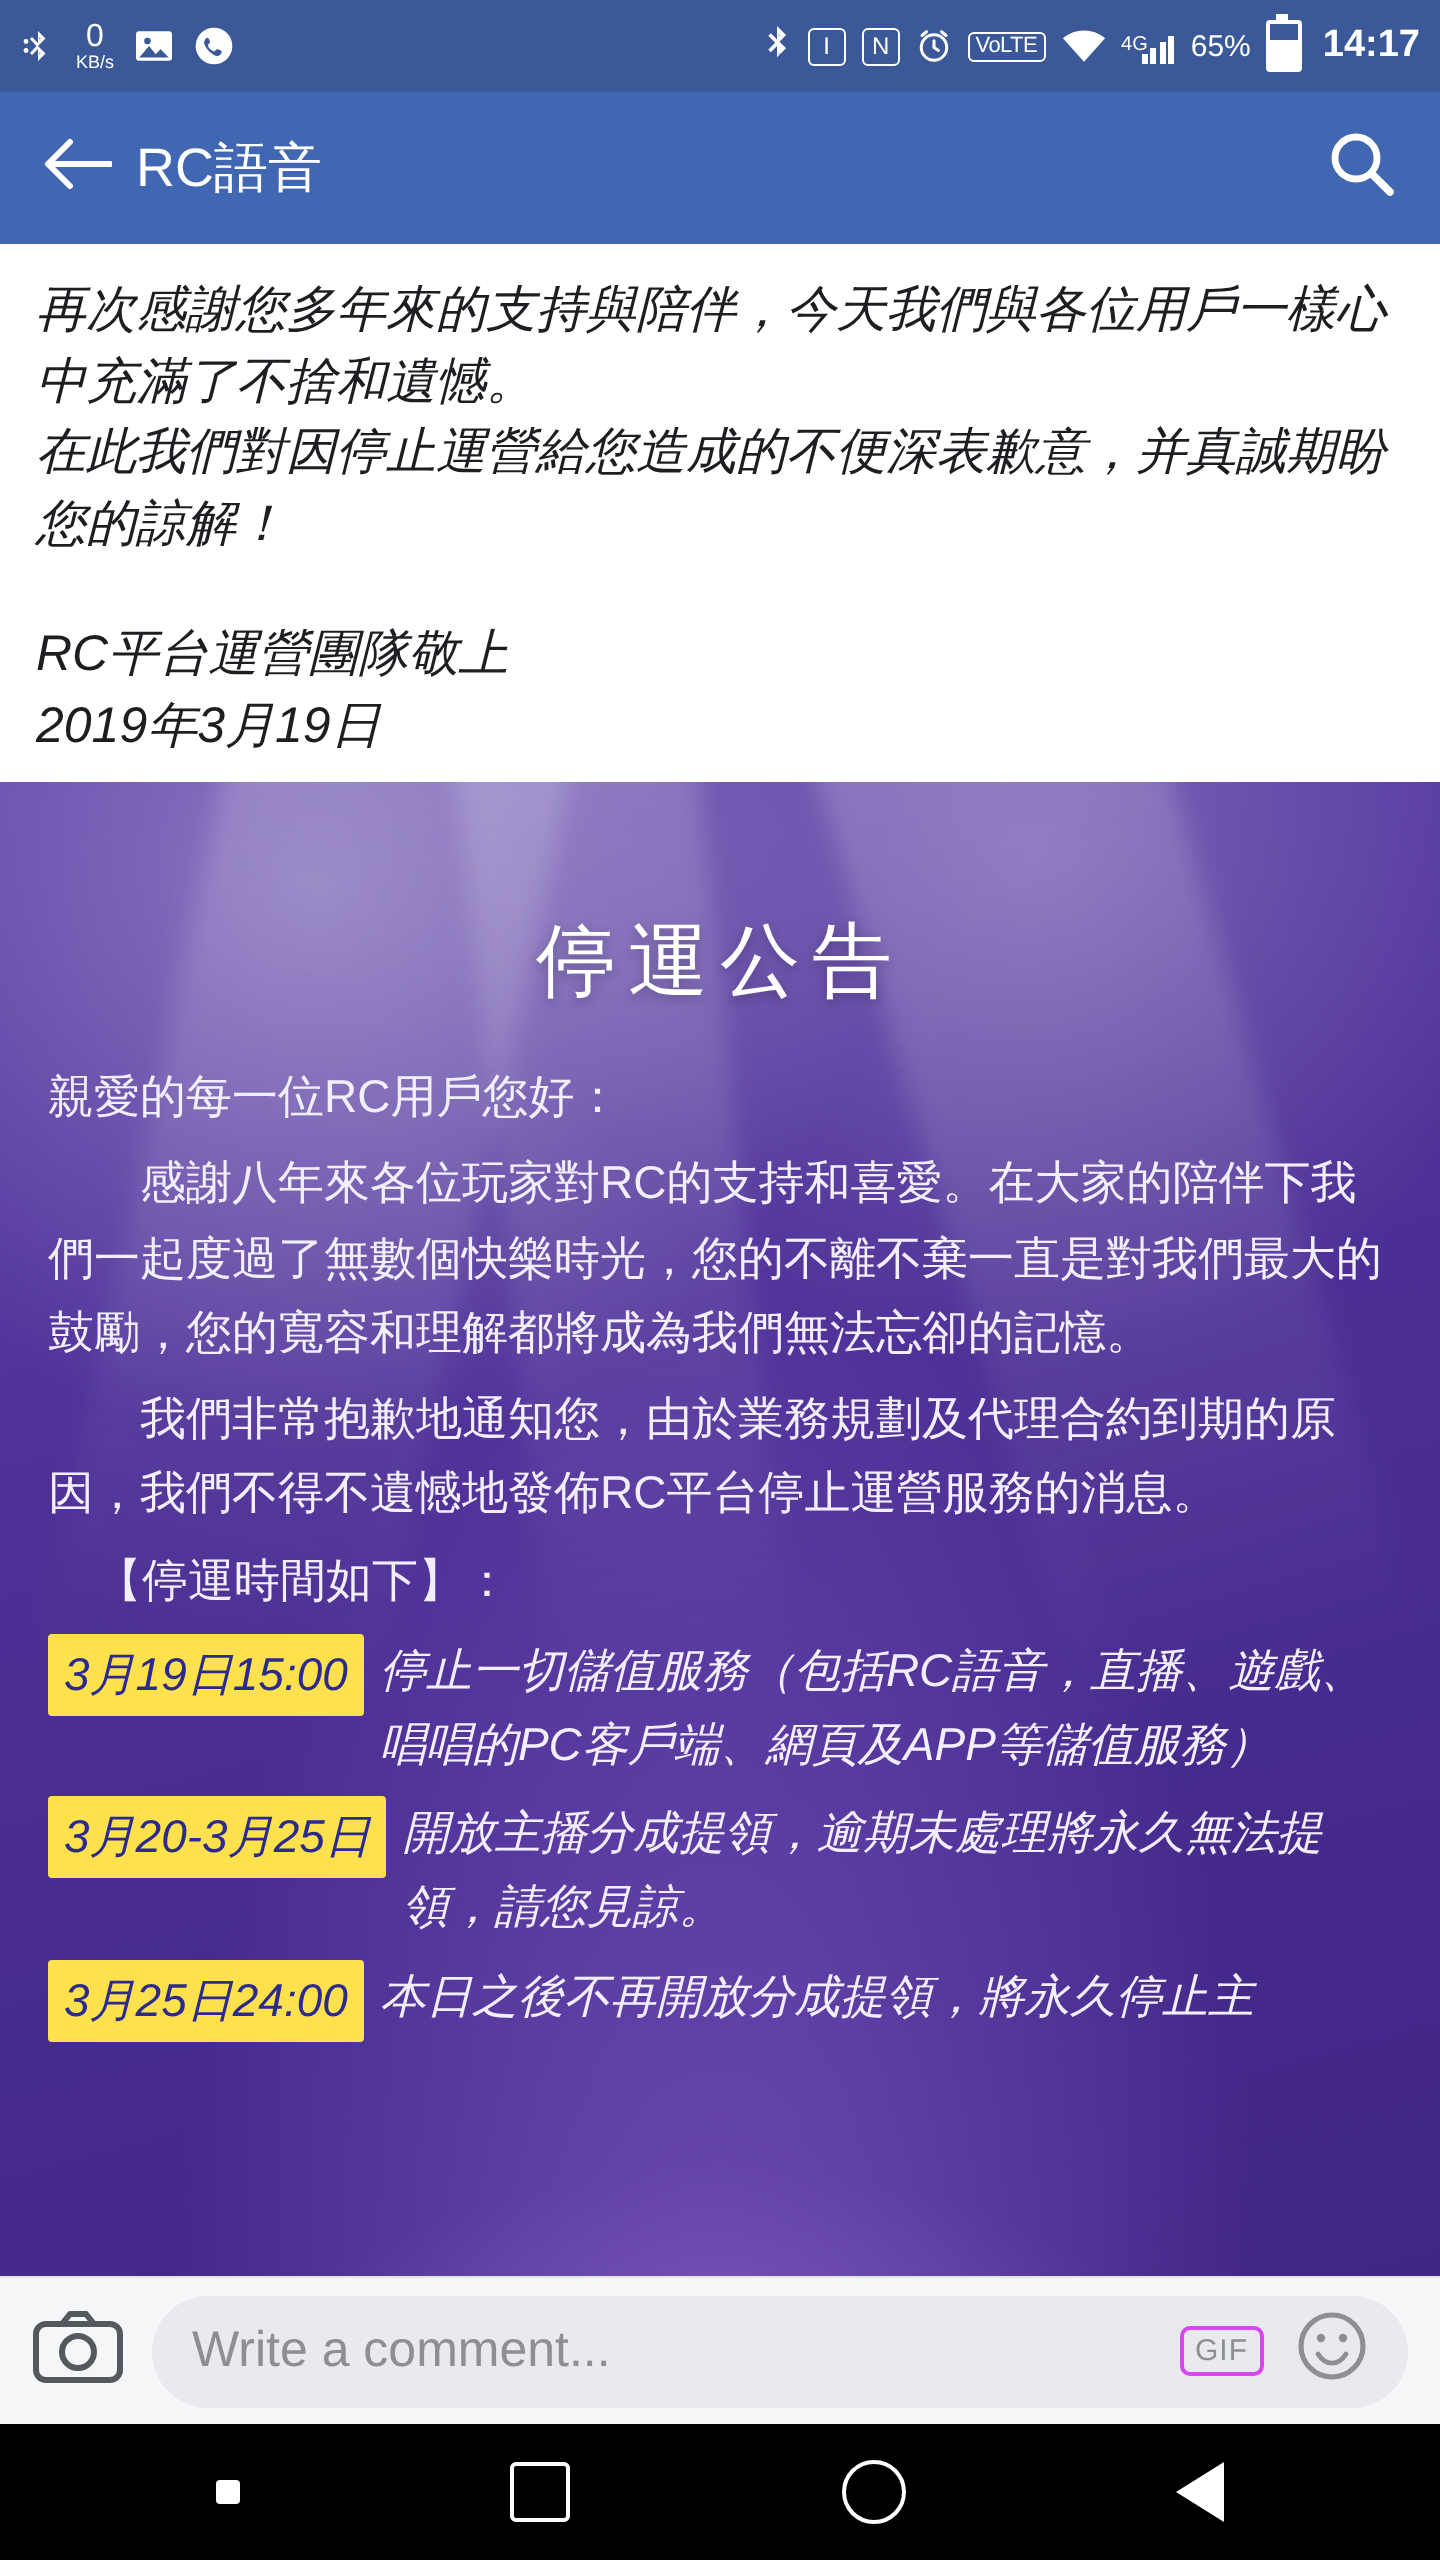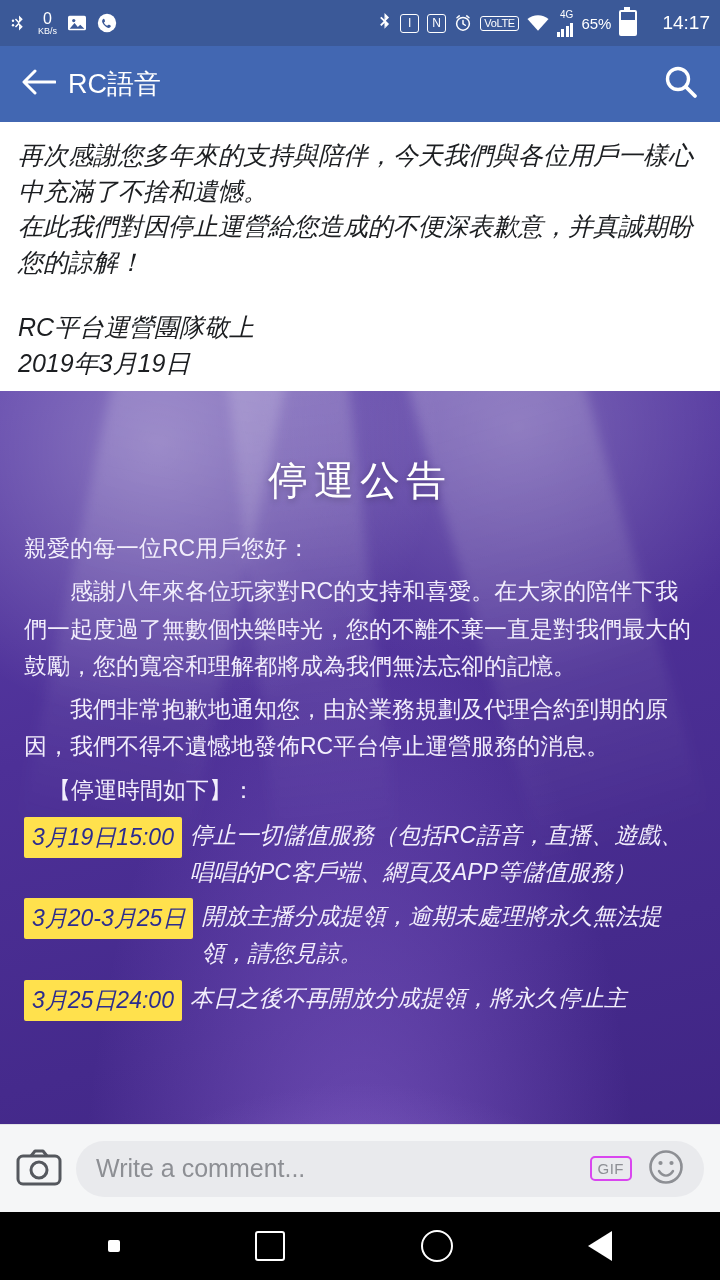--- a/index.html
+++ b/index.html
@@ -36,21 +36,20 @@
     align-items: center;
     gap: 8px;
   }
   .sb-icon {
     display: inline-flex;
     align-items: center;
     justify-content: center;
     color: #ffffff;
     font-size: 17px;
     line-height: 1;
-    flex-direction: column;
   }
   .speed-box {
     display: flex;
     flex-direction: column;
     align-items: center;
     line-height: 1;
     color: #ffffff;
   }
   .speed-num { font-size: 16px; }
   .speed-unit { font-size: 9px; }
@@ -110,21 +109,21 @@
     width: 6px;
     height: 3px;
     background: #ffffff;
   }
   .battery > span {
     position: absolute;
     bottom: 0; left: 0; right: 0;
     background: #ffffff;
     height: 65%;
   }
-  .clock { font-size: 19px; margin-left: 17px; }
+  .clock { font-size: 19px; margin-left: 2px; font-weight: bold; }
 
   
   #app-bar {
     height: 76px;
     background: #4267b2;
     display: flex;
     align-items: center;
     padding: 0 22px;
     box-sizing: border-box;
     color: #ffffff;
@@ -220,21 +219,21 @@
     font-size: 23px;
     border-radius: 2px;
   }
   .sched-text { flex: 1; min-width: 0; }
 
   
   #comment-bar {
     position: absolute;
     left: 0; right: 0;
     bottom: 68px;
-    height: 88px;
+    height: 74px;
     background: #f5f6f7;
     border-top: 1px solid #e2e3e6;
     display: flex;
     align-items: center;
     padding: 16px 16px;
     box-sizing: border-box;
     gap: 14px;
   }
   #comment-input {
     flex: 1;

